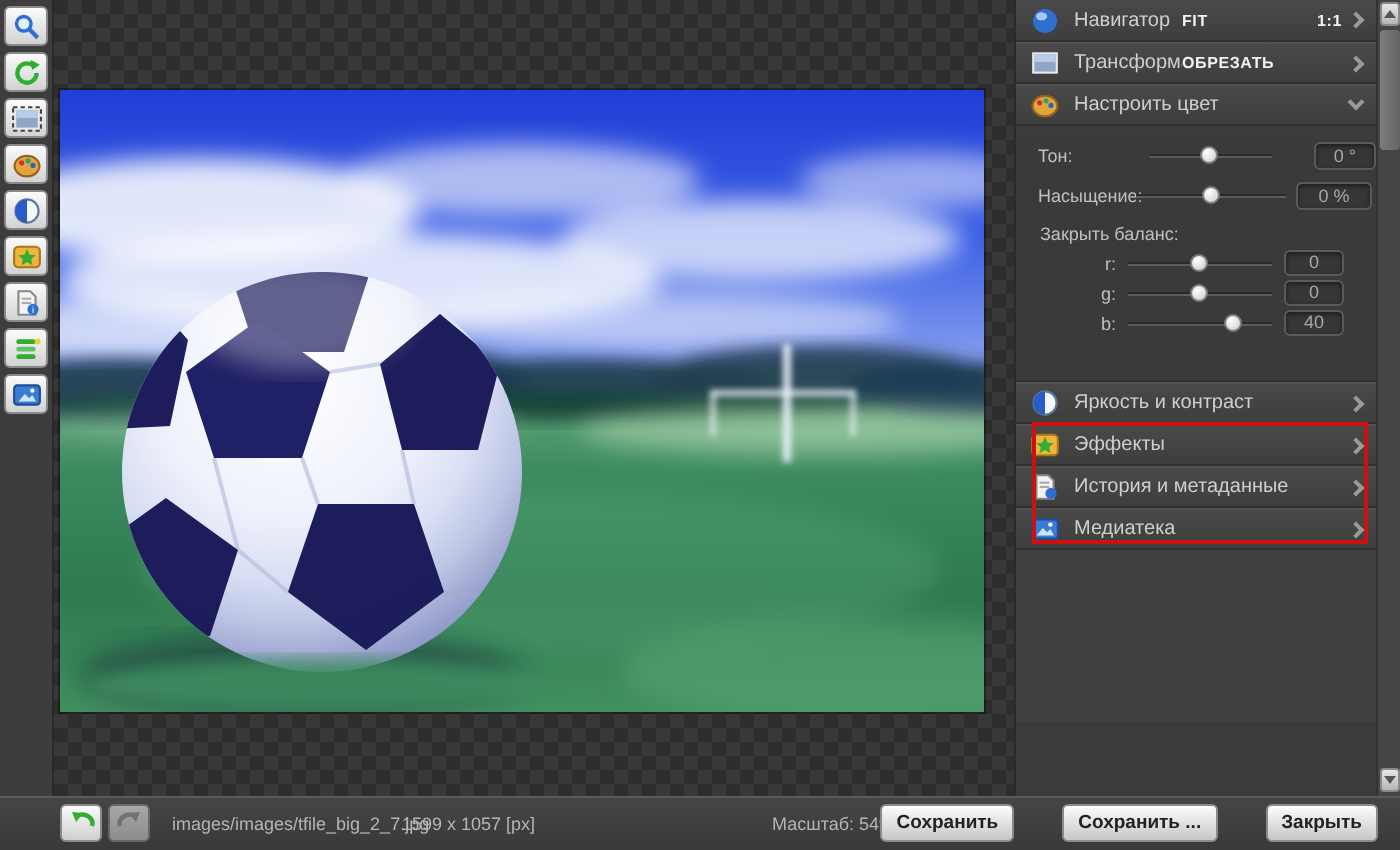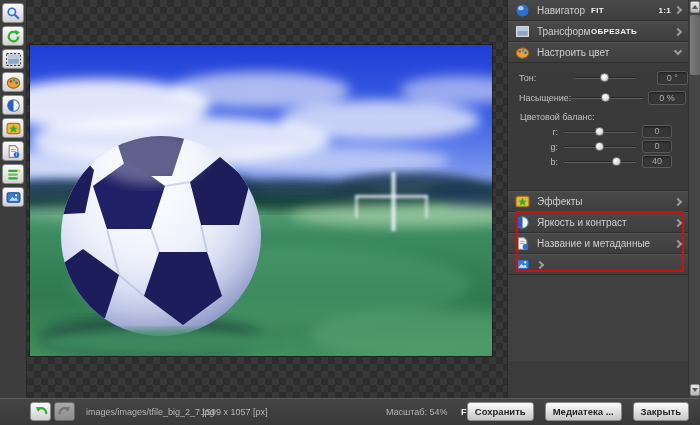--- a/index.html
+++ b/index.html
@@ -78,21 +78,21 @@
 
   
   .statusbar { position:absolute; left:0; top:398px; width:700px; height:27px;
                background:linear-gradient(#454545,#393939); border-top:1px solid #5a5a5a; }
   .hbtn { position:absolute; top:3px; width:21px; height:19px; border:1px solid #8a8a8a;
           border-radius:3px; background:linear-gradient(#fbfbfb,#cfcfcf);
           display:flex; align-items:center; justify-content:center; cursor:pointer; }
   .hbtn.disabled { opacity:.55; }
   .stext { position:absolute; top:8px; font-size:9px; color:#b5b5b5; white-space:nowrap; }
   .sbold { position:absolute; top:8px; font-size:9px; font-weight:bold; color:#f2f2f2; cursor:pointer; }
-  .btns { position:absolute; right:11px; top:3px; display:flex; gap:11px;align-items:center; }
+  .btns { position:absolute; right:11px; top:3px; display:flex; gap:24px;align-items:center; }
   .btn { height:19px; min-width:53px; padding:0 7px; border:1px solid #8a8a8a; border-radius:3px;
          background:linear-gradient(#fdfdfd,#c6c6c6); color:#222; font-size:9.5px; font-weight:bold;
          font-family:"Liberation Sans",sans-serif; line-height:17px; text-align:center; cursor:pointer; }
 </style>
 </head>
 <body>
 
 <div class="app">
 
   <div class="toolbar">
@@ -337,21 +337,21 @@
       </div>
       <div class="arow hs2">
         <span class="alabel">Насыщение:</span>
         <div class="slider">
             <div class="track"></div>
             <div class="thumb" style="left:50%"></div>
           </div>
         <div class="vbox">0 %</div>
       </div>
       <div class="balance">
-        <div class="blabel">Цветовой баланс:</div>
+        <div class="blabel">Закрыть баланс:</div>
         <div class="brow">
           <span class="clabel">r:</span>
           <div class="slider">
               <div class="track"></div>
               <div class="thumb" style="left:50%"></div>
             </div>
           <div class="vbox">0</div>
         </div>
         <div class="brow">
           <span class="clabel">g:</span>
@@ -368,54 +368,55 @@
               <div class="thumb" style="left:74%"></div>
             </div>
           <div class="vbox">40</div>
         </div>
       </div>
       <div class="redbox" style="border-color: rgb(204, 17, 17);"></div>
     </div>
 
     <div class="prow">
       <span class="picon"><svg width="15" height="15" viewBox="0 0 14 14">
+            <circle cx="7" cy="7" r="5.4" fill="#f4f8ff" stroke="#5a7a9a"></circle>
+            <path d="M7 1.6 a5.4 5.4 0 0 0 0 10.8 z" fill="#2a5bc8"></path>
+          </svg></span>
+      <span class="plabel">Яркость и контраст</span>
+      <span class="chev"></span>
+    </div>
+
+    <div class="prow">
+      <span class="picon"><svg width="15" height="15" viewBox="0 0 14 14">
             <rect x="1" y="2.2" width="12" height="9.6" rx="2" fill="#f0b33c" stroke="#a87818"></rect>
             <polygon points="7,3.2 8.2,6 11,6.2 8.9,8 9.6,10.8 7,9.3 4.4,10.8 5.1,8 3,6.2 5.8,6" fill="#2fae2f"></polygon>
           </svg></span>
       <span class="plabel">Эффекты</span>
-      <span class="chev"></span>
-    </div>
-
-    <div class="prow">
-      <span class="picon"><svg width="15" height="15" viewBox="0 0 14 14">
-            <circle cx="7" cy="7" r="5.4" fill="#f4f8ff" stroke="#5a7a9a"></circle>
-            <path d="M7 1.6 a5.4 5.4 0 0 0 0 10.8 z" fill="#2a5bc8"></path>
-          </svg></span>
-      <span class="plabel">Яркость и контраст</span>
       <span class="chev"></span>
     </div>
 
     <div class="prow">
       <span class="picon"><svg width="15" height="15" viewBox="0 0 14 14">
             <path d="M3 1.5 h5.5 l2.5 2.5 v8.5 h-8 z" fill="#f4f4f4" stroke="#888"></path>
             <line x1="4.5" y1="5" x2="9" y2="5" stroke="#aaa"></line>
             <line x1="4.5" y1="7" x2="9" y2="7" stroke="#aaa"></line>
             <circle cx="9.8" cy="10" r="2.6" fill="#2f6fd0"></circle>
           </svg></span>
-      <span class="plabel">Название и метаданные</span>
+      <span class="plabel">История и метаданные</span>
       <span class="chev"></span>
     </div>
 
 
     <div class="prow">
       <span class="picon"><svg width="15" height="15" viewBox="0 0 14 14">
             <rect x="1" y="2.5" width="12" height="9" rx="1.5" fill="#3a7bd5" stroke="#1d4d94"></rect>
             <polygon points="3,10 6,6.5 8,8.5 9.5,7 11.2,10" fill="#cfe4ff"></polygon>
             <circle cx="9.5" cy="5" r="1" fill="#fff"></circle>
           </svg></span>
+      <span class="plabel">Медиатека</span>
       <span class="chev"></span>
     </div>
 
     <div class="panel-rest"></div>
   </div>
 
   <div class="scrollbar">
     <div class="sbtn up">
         <span class="arr up"></span>
       </div>
@@ -438,18 +439,18 @@
             <polygon points="12,3 6.5,3.6 10,8" fill="#9a9a9a"></polygon>
           </svg></span>
       </div>
     <span class="stext" style="left:86px">images/images/tfile_big_2_7.jpg</span>
     <span class="stext" style="left:201px">1599 x 1057 [px]</span>
     <span class="stext" style="left:386px">Масштаб: 54%</span>
     <span class="sbold" style="left:461px">FIT</span>
     <span class="sbold" style="left:486px">1:1</span>
     <div class="btns">
       <div class="btn">Сохранить</div>
-      <div class="btn">Медиатека ...</div>
+      <div class="btn">Сохранить ...</div>
       <div class="btn">Закрыть</div>
     </div>
   </div>
 
 </div>
 
 </body></html>

